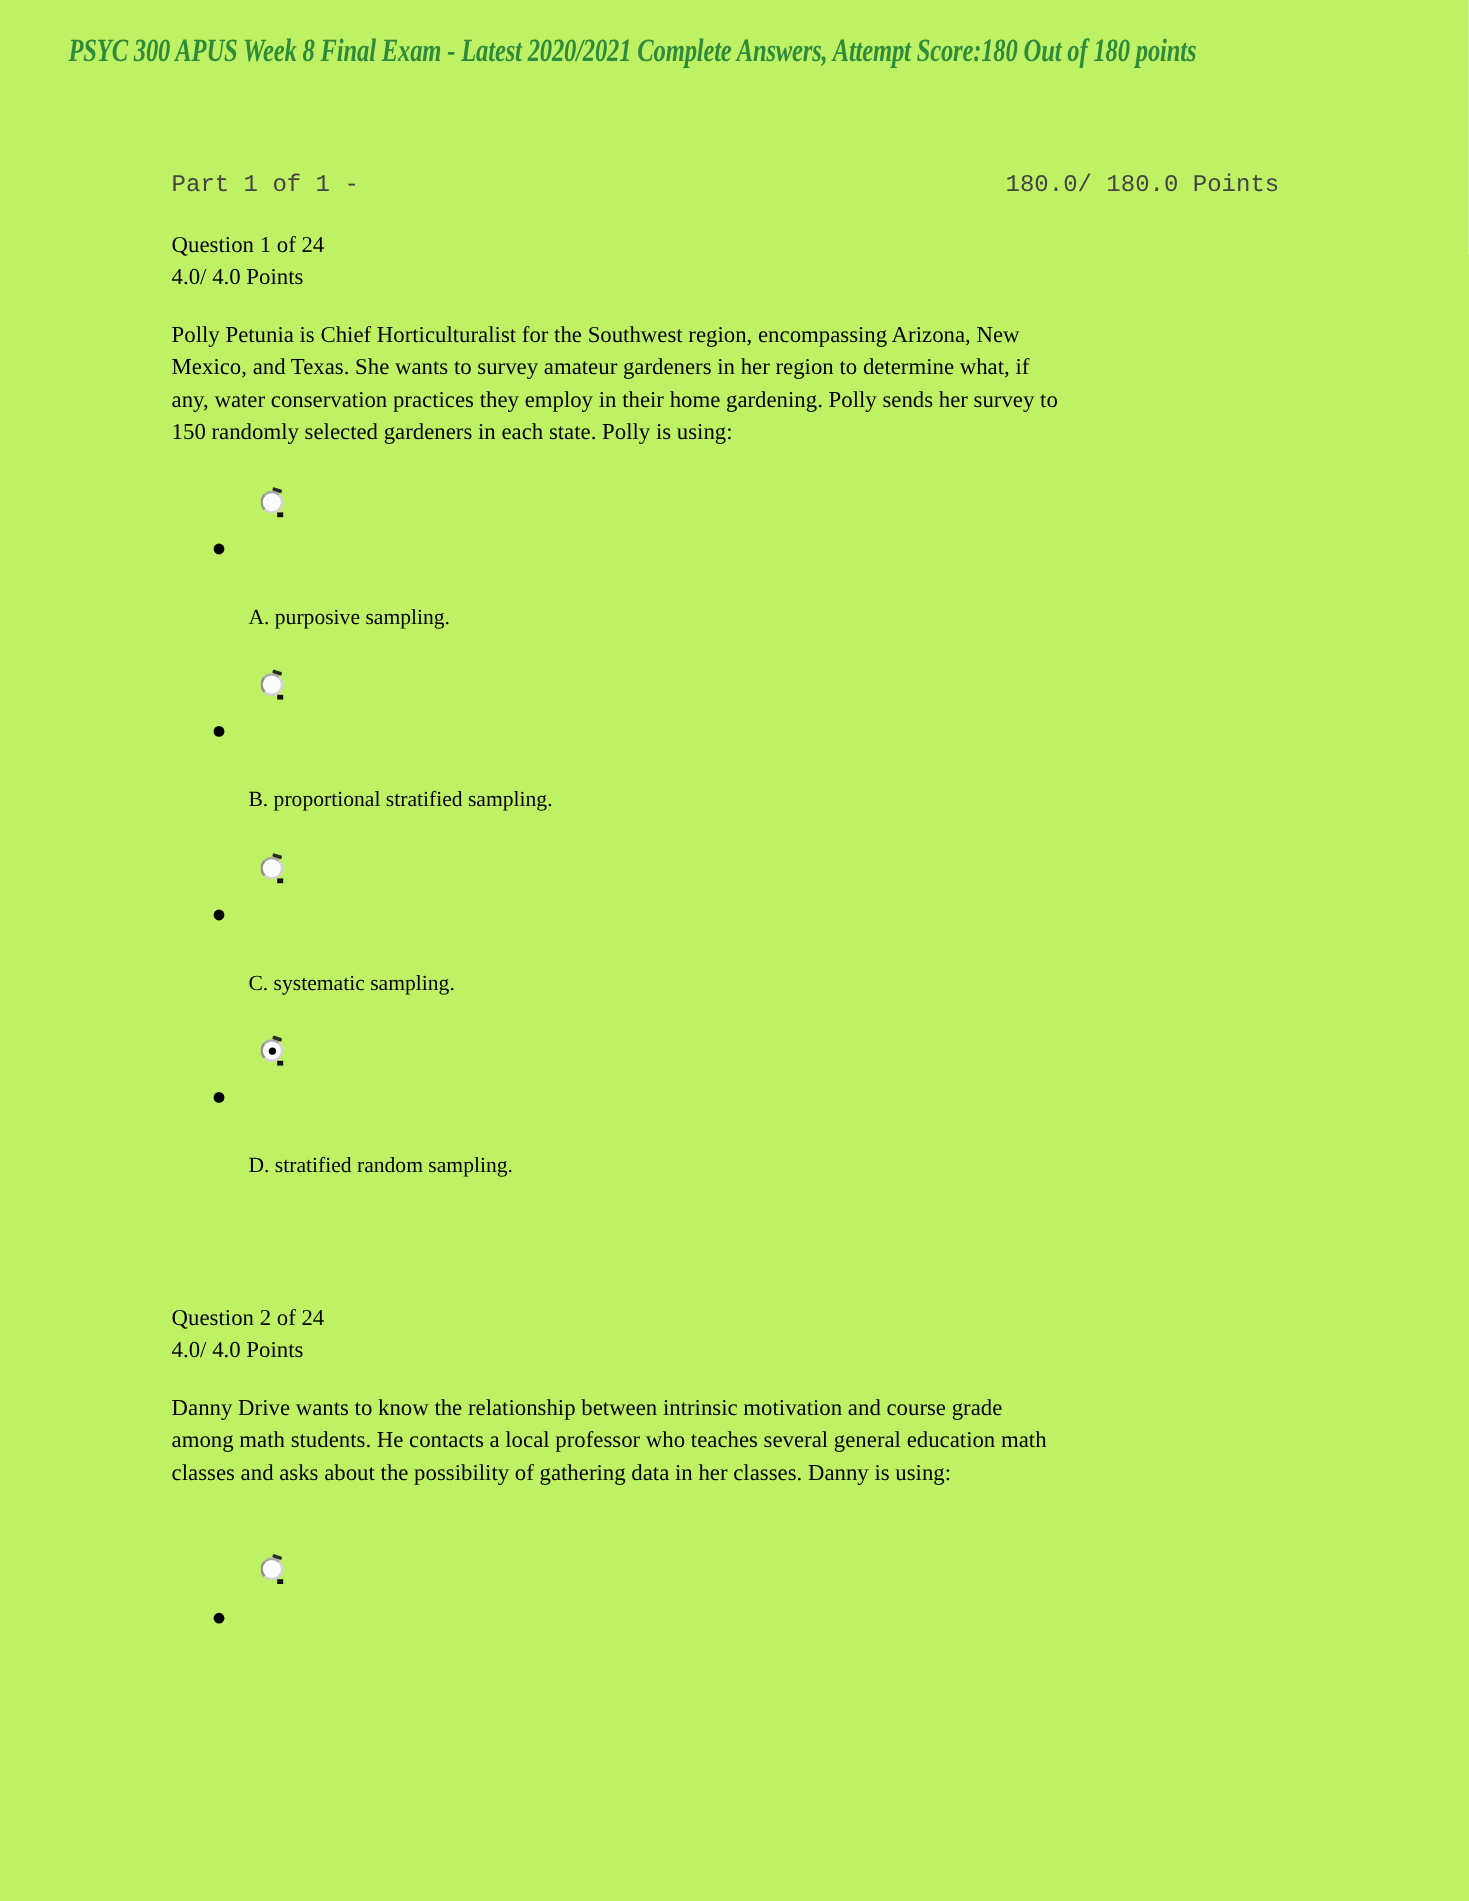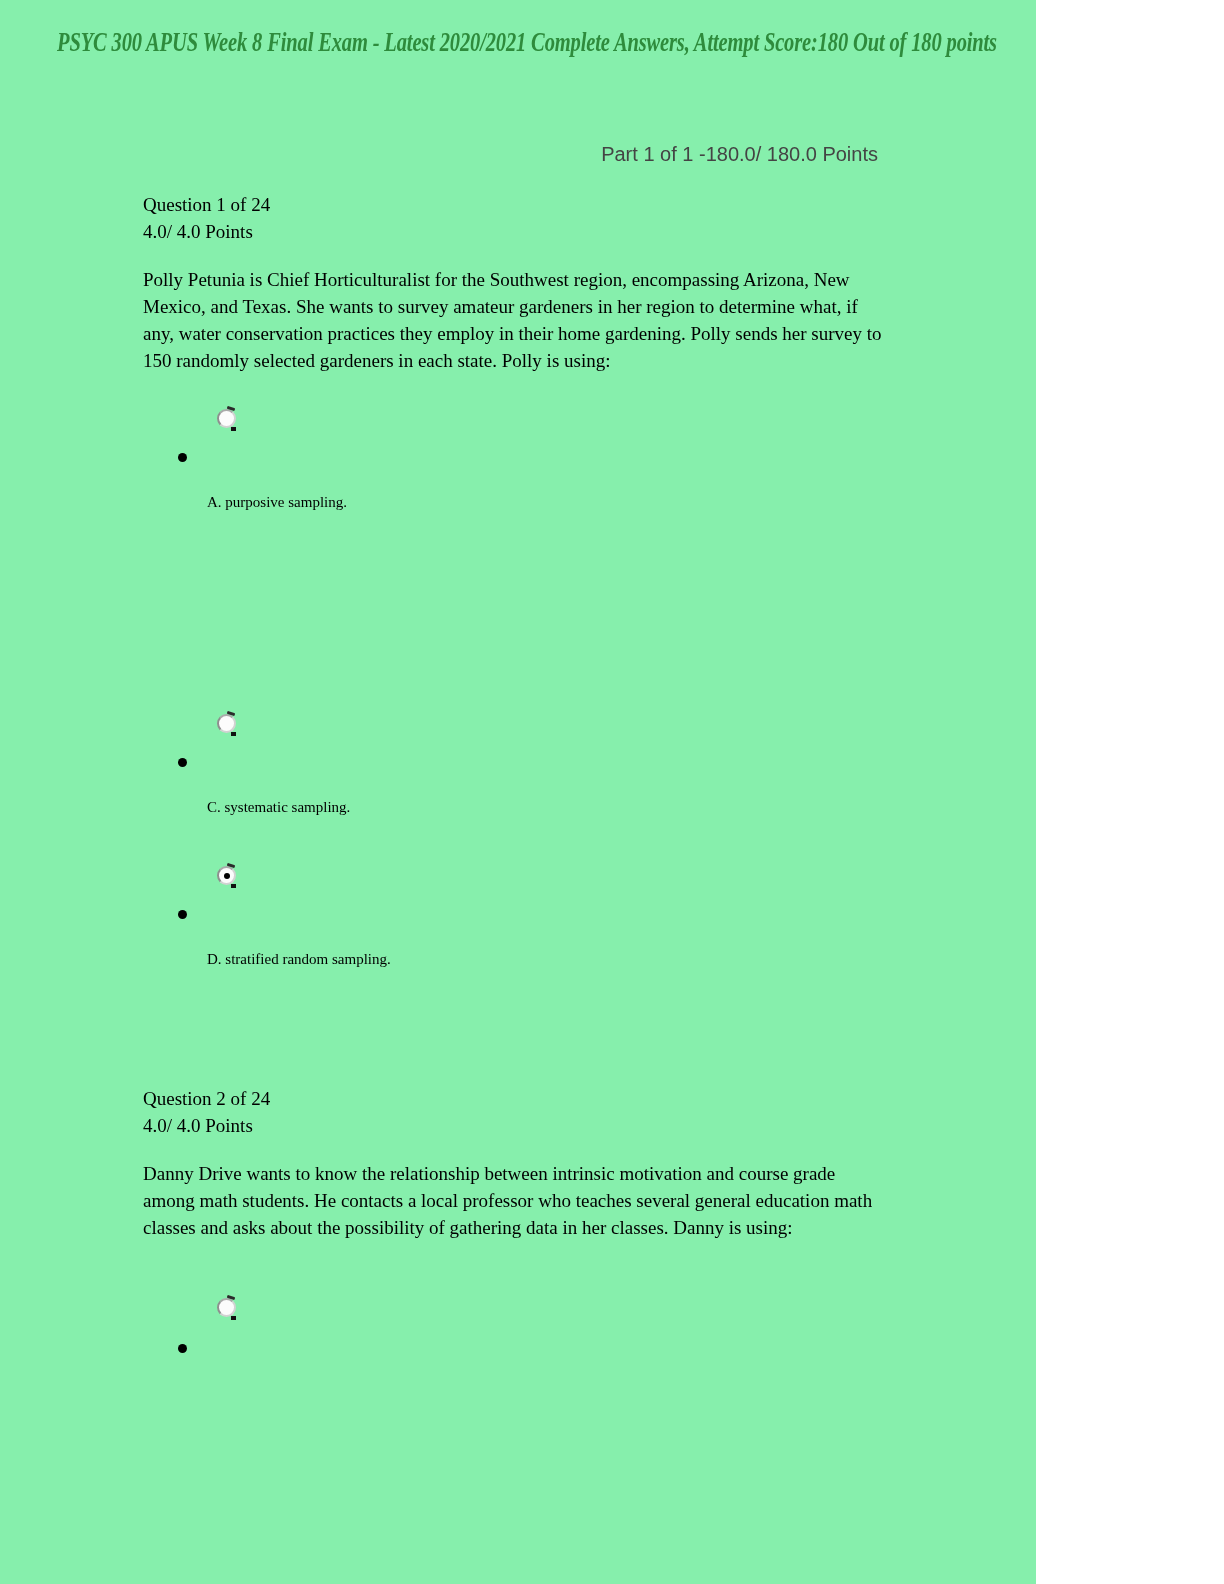--- a/index.html
+++ b/index.html
@@ -3,36 +3,36 @@
 <meta charset="utf-8">
 <style>
   html, body { margin: 0; padding: 0; }
   body {
     width: 1224px; height: 1584px;
     background: #ffffff;
     font-family: "Liberation Serif", serif;
     color: #000000;
     overflow: hidden;
   }
-  #page { position: relative; width: 1036px; height: 1584px; background: #86efac; }
+  #page { position: relative; width: 1224px; height: 1584px; background: #bef264; }
 
   .doc-title {
     position: absolute; left: 57px; top: 26px;
     font-family: "Liberation Serif", serif;
     font-weight: bold; font-style: italic;
     font-size: 27px; line-height: 32px;
     white-space: nowrap;
     transform: scaleX(0.76); transform-origin: 0 0;
     letter-spacing: -0.2px;
   }
 
   .part-row {
     position: absolute; left: 143px; right: 158px; top: 142px;
-    display: flex; justify-content: flex-end; align-items: baseline;
-    font-family: Liberation Sans, sans-serif;
+    display: flex; justify-content: space-between; align-items: baseline;
+    font-family: Liberation Mono, monospace;
     font-size: 20px; line-height: 25px;
   }
 
   .text-block {
     position: absolute; left: 143px; width: 1045px;
     font-size: 19px; line-height: 27px;
   }
   .text-block .line { white-space: nowrap; }
   .para { white-space: pre-line; margin-top: 21px; }
 
@@ -65,22 +65,22 @@
     background: #000; border-radius: 50%;
   }
   .radio.selected .dot { display: block; }
 
   .bullet {
     position: absolute; left: 178px; top: 44px;
     width: 9px; height: 9px; background: #000; border-radius: 50%;
   }
 
   .option-label {
-    position: absolute; left: 207px; top: 80px;
-    font-size: 15px; line-height: 27px; white-space: nowrap;
+    position: absolute; left: 207px; top: 92px;
+    font-size: 18px; line-height: 27px; white-space: nowrap;
   }
 </style>
 </head>
 <body>
 
 <div id="page">
 
   <div class="doc-title" style="color: rgb(46, 139, 60);">PSYC 300 APUS Week 8 Final Exam - Latest 2020/2021 Complete Answers, Attempt Score:180 Out of 180 points</div>
 
   <div class="part-row" style="color: rgb(68, 68, 68);">
@@ -96,20 +96,25 @@
 any, water conservation practices they employ in their home gardening. Polly sends her survey to
 150 randomly selected gardeners in each state. Polly is using:</div>
   </div>
 
   <div class="option-group opt-a">
     <span class="radio"></span>
     <span class="bullet"></span>
     <div class="option-label">A. purposive sampling.</div>
   </div>
 
+  <div class="option-group opt-b">
+    <span class="radio"></span>
+    <span class="bullet"></span>
+    <div class="option-label">B. proportional stratified sampling.</div>
+  </div>
 
   <div class="option-group opt-c">
     <span class="radio"></span>
     <span class="bullet"></span>
     <div class="option-label">C. systematic sampling.</div>
   </div>
 
   <div class="option-group opt-d">
     <span class="radio selected">
         <span class="dot"></span>

